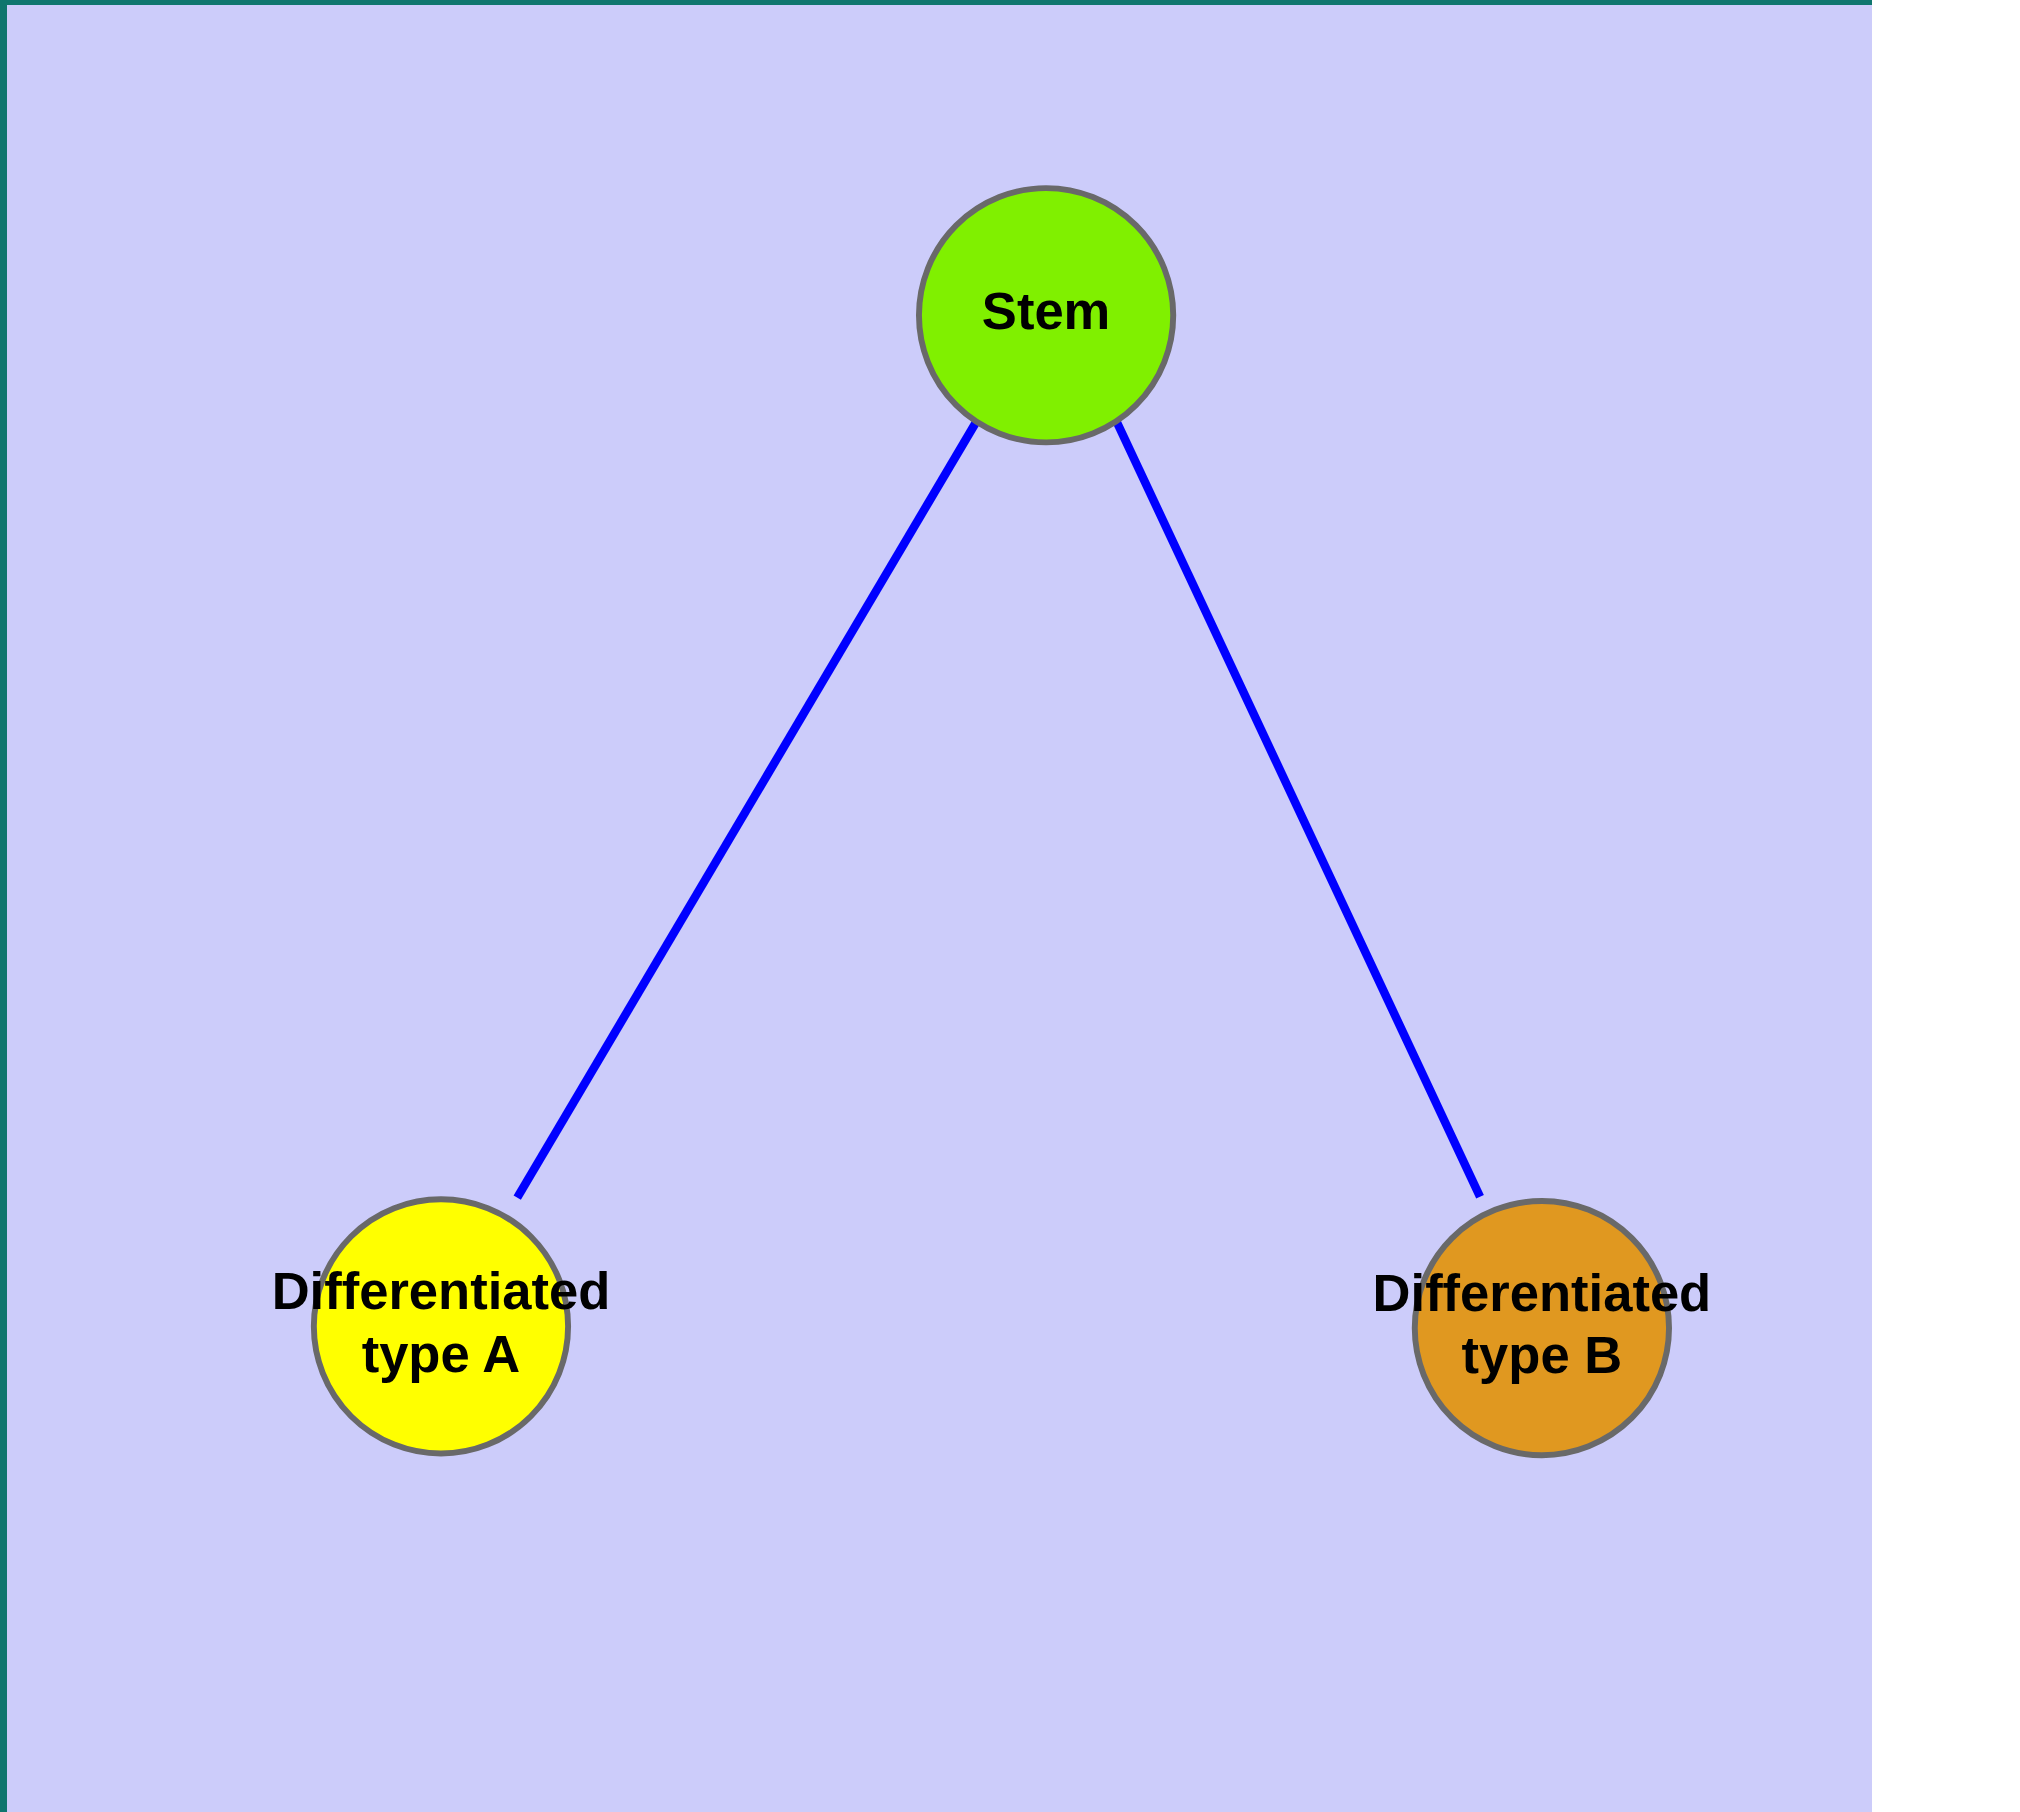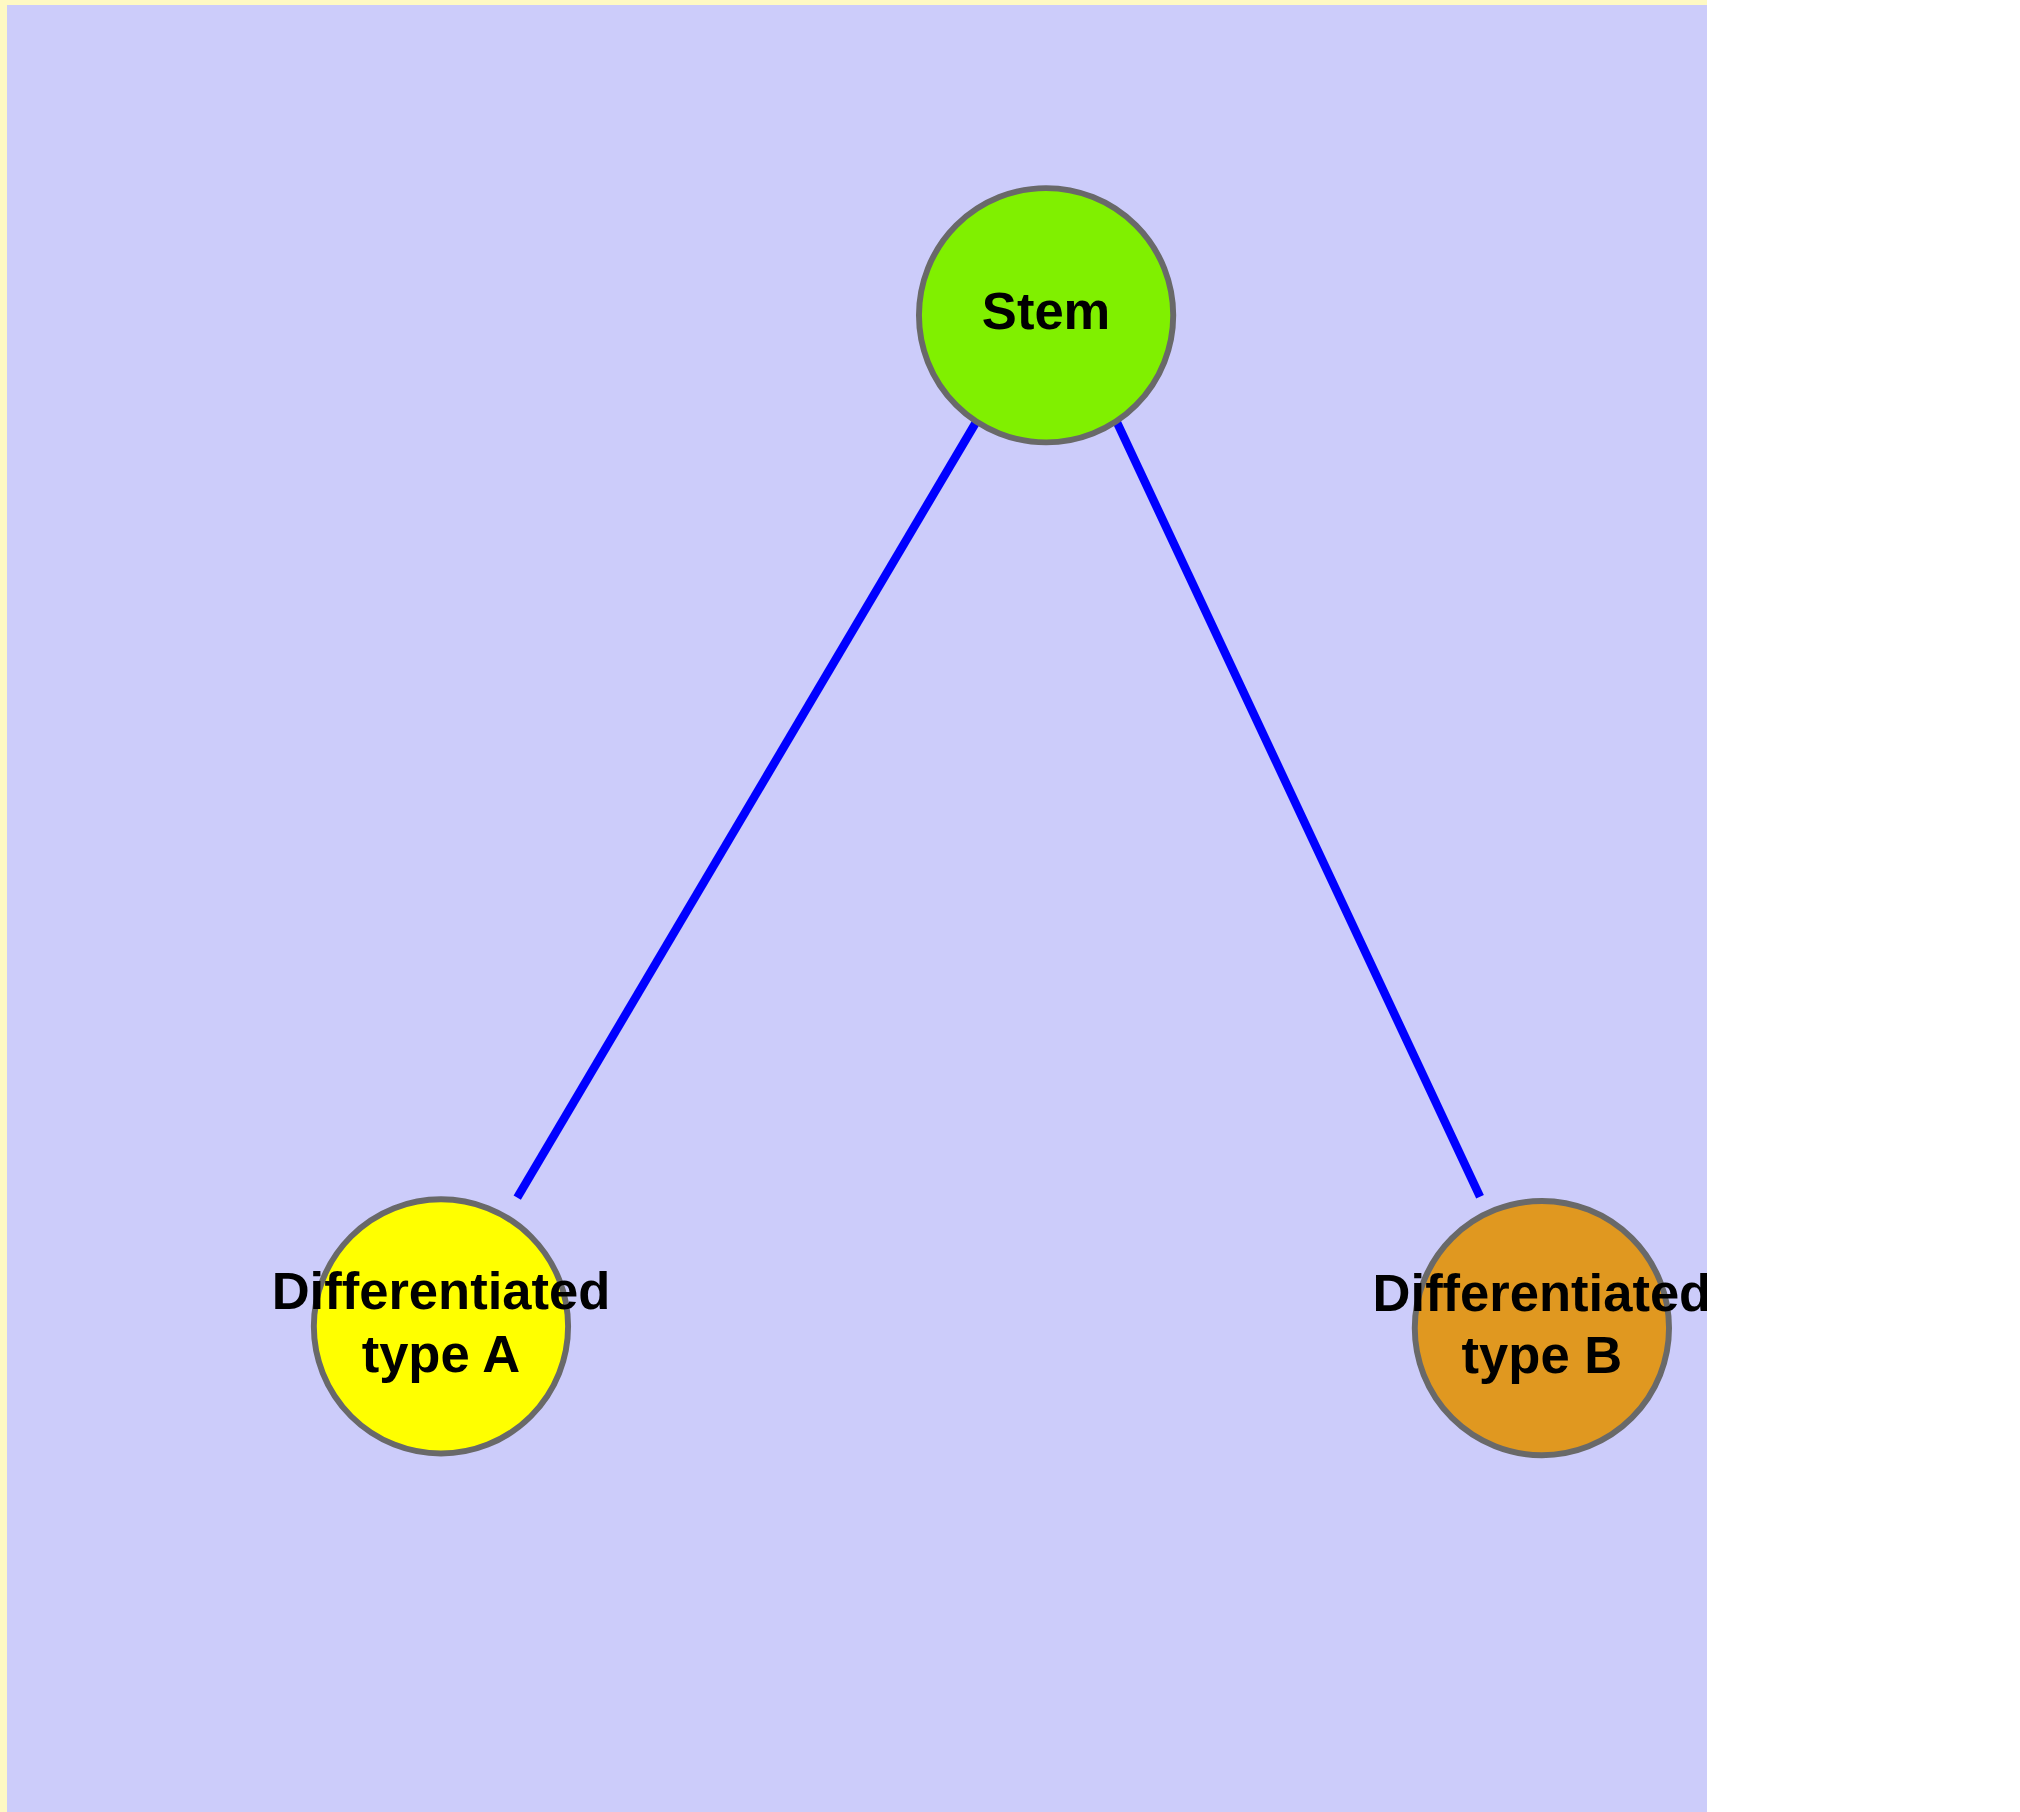--- a/index.html
+++ b/index.html
@@ -3,23 +3,23 @@
 <meta charset="utf-8">
 <title>Cell differentiation network diagram</title>
 <style>
   html, body {
     margin: 0;
     padding: 0;
     background: #ffffff;
   }
   #canvas {
     position: relative;
-    width: 1707px;
+    width: 1872px;
     height: 1812px;
-    background: #fef9c3;
+    background: #0f766e;
     overflow: hidden;
     font-family: "Liberation Sans", "DejaVu Sans", sans-serif;
   }
   #plot-area {
     position: absolute;
     left: 6.8px;
     top: 5.1px;
     width: 2014px;
     height: 1807px;
     background: #ccccfa;

